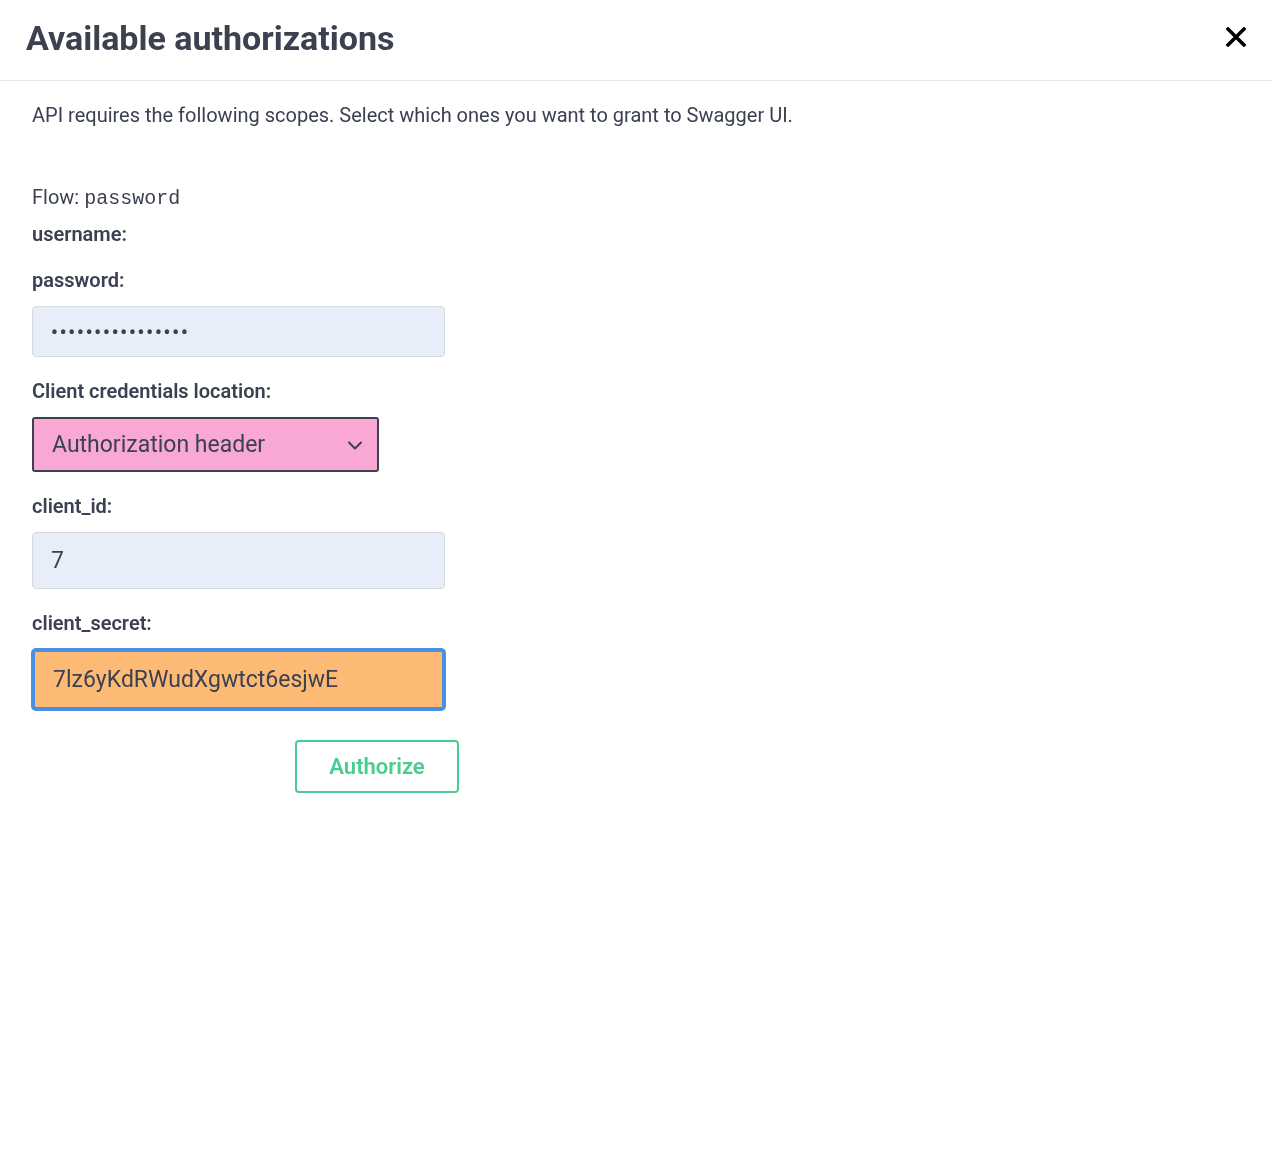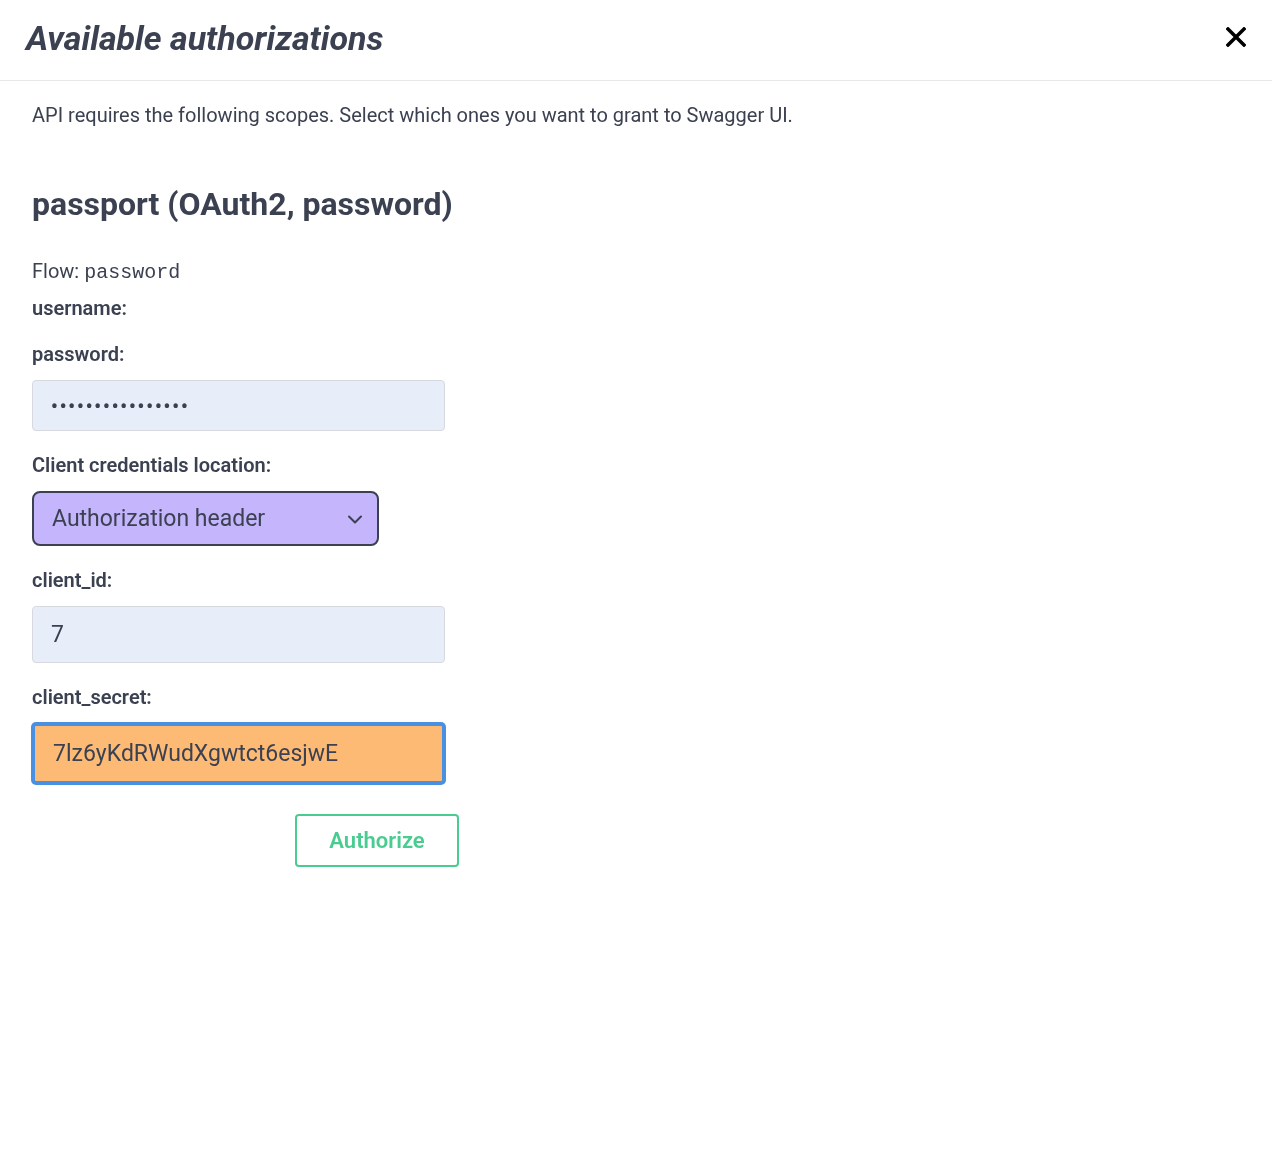--- a/index.html
+++ b/index.html
@@ -20,21 +20,20 @@
       display: flex;
       justify-content: space-between;
       align-items: center;
       padding: 18px 26px 22px 26px;
       border-bottom: 1px solid #e8e8e8;
     }
     .modal-title {
       font-size: 34px;
       font-weight: 700;
       color: #3b4151;
-      font-style: italic;
     }
     .close-icon {
       font-size: 28px;
       font-weight: 700;
       cursor: pointer;
       color: #000;
       line-height: 1;
     }
     .modal-body {
       padding: 20px 56px 40px 32px;
@@ -96,23 +95,23 @@
     .select-wrapper {
       position: relative;
       display: inline-block;
       width: 347px;
     }
     .select-input {
       width: 100%;
       padding: 12px 44px 12px 18px;
       font-size: 23px;
       color: #3b4151;
-      background: #c4b5fd;
+      background: #f9a8d4;
       border: 2px solid #3b4151;
-      border-radius: 8px;
+      border-radius: 3px;
       font-family: inherit;
       appearance: none;
       -webkit-appearance: none;
       -moz-appearance: none;
       cursor: pointer;
     }
     .select-chevron {
       position: absolute;
       right: 16px;
       top: 50%;
@@ -154,21 +153,20 @@
     <span class="close-icon">
       <svg width="20" height="20" viewBox="0 0 20 20" fill="none">
         <path d="M2 2 L18 18 M18 2 L2 18" stroke="#000" stroke-width="3.5" stroke-linecap="square"></path>
       </svg>
     </span>
   </div>
 
   <div class="modal-body">
     <p class="scope-text">API requires the following scopes. Select which ones you want to grant to Swagger UI.</p>
 
-    <h3 class="auth-section-title">passport (OAuth2, password)</h3>
 
 
     <div class="info-row">
       <span>Flow: </span>
       <span class="mono">password</span>
     </div>
 
     <div class="form-group">
       <label class="form-label">username:</label>
     </div>

